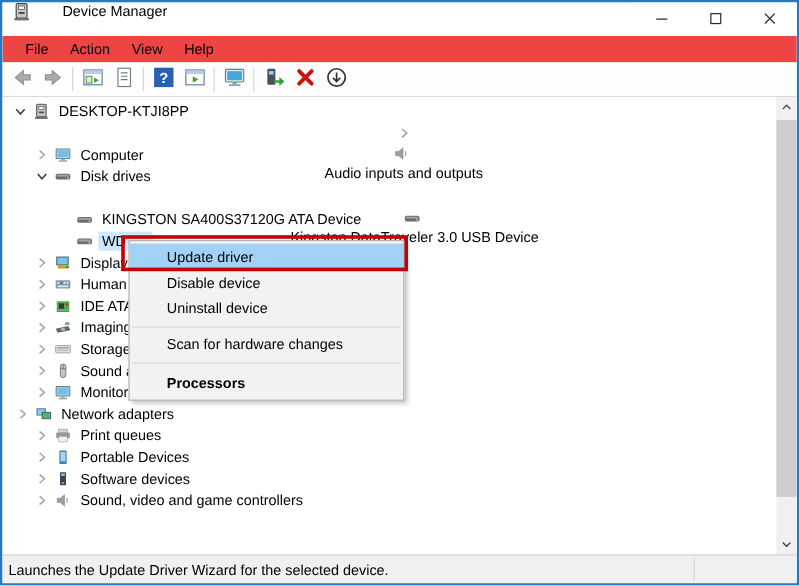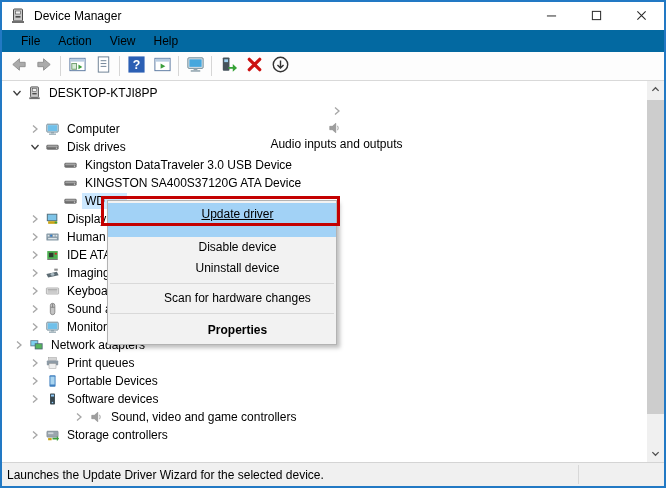--- a/index.html
+++ b/index.html
@@ -4,56 +4,56 @@
 <style>
   :root{
     --border:#2279c4; --menu-hl:#a2d2f6; --ann:#c40000; --tree-sel:#cce8ff;
   }
   *{box-sizing:border-box; margin:0; padding:0;}
   html,body{width:666px;height:488px;background:#fff;}
   body{font-family:"Liberation Sans", sans-serif; font-size:12px; color:#000;}
   .window{position:relative;width:666px;height:488px;border:2px solid var(--border);
     display:flex;flex-direction:column;background:#fff;overflow:hidden;}
   
-  .titlebar{height:28px;display:flex;align-items:center;background:#fff;flex:0 0 auto;}
+  .titlebar{height:28px;display:flex;align-items:flex-start;background:#fff;flex:0 0 auto;gap:18px;}
   .titlebar .appicon{width:16px;height:16px;margin:0 8px 0 8px;flex:0 0 auto;}
   .titlebar .title{font-size:12px;}
   .controls{margin-left:auto;display:flex;height:100%;}
   .ctrl{width:45px;height:100%;display:flex;align-items:center;justify-content:center;background:#fff;border:0;cursor:default;}
   .ctrl svg{width:11px;height:11px;}
   
-  .menubar{height:22px;display:flex;align-items:center;background:#0369a1;padding-left:10px;flex:0 0 auto;}
+  .menubar{height:22px;display:flex;align-items:center;background:#ef4444;padding-left:10px;flex:0 0 auto;}
   .menubar .mitem{padding:2px 9px;font-size:12px;}
   
   .toolbar{height:29px;display:flex;align-items:center;background:#fdfdfd;border-bottom:1px solid #d9d9d9;
     padding-left:3px;flex:0 0 auto;}
   .tb-btn{width:26px;height:24px;display:flex;align-items:center;justify-content:center;border:0;background:transparent;}
   .tb-btn svg{width:19px;height:19px;}
   .tb-sep{width:1px;height:20px;background:#d6d6d6;margin:0 3px;}
   
-  .treewrap{position:relative;flex:1 1 auto;background:#fff;overflow:hidden;text-align:center;}
+  .treewrap{position:relative;flex:1 1 auto;background:#fff;overflow:hidden;}
   .tree{position:absolute;inset:0;right:17px;padding-top:3px;overflow:hidden;}
   .tree-row{height:18px;display:flex;align-items:center;white-space:nowrap;}
   .chev{width:18px;height:18px;display:flex;align-items:center;justify-content:center;flex:0 0 auto;}
   .chev svg{width:10px;height:10px;}
   .ticon{width:16px;height:16px;display:flex;align-items:center;justify-content:center;flex:0 0 auto;margin-right:4px;}
   .ticon svg{width:15px;height:14px;}
   .tlabel{padding:1px 3px;}
   .tlabel.sel{background:var(--tree-sel);padding-right:22px;}
   
   .vscroll{position:absolute;top:0;right:0;bottom:0;width:17px;background:#f0f0f0;}
   .sbtn{position:absolute;left:0;width:17px;height:17px;display:flex;align-items:center;justify-content:center;background:#f0f0f0;}
   .sbtn svg{width:9px;height:9px;}
   .sb-up{top:0;} .sb-down{bottom:0;}
   .sthumb{position:absolute;left:0;top:19px;width:17px;height:314px;background:#cdcdcd;}
   
   .ctxmenu{position:absolute;left:105px;top:119px;width:230px;background:#f2f2f2;
     border:1px solid #b3b3b3;box-shadow:3px 3px 4px rgba(0,0,0,.25);padding:2px 0;z-index:5;}
   .menu-item{height:21px;line-height:21px;padding-left:31px;font-size:12px;}
-  .menu-item.hl{background:var(--menu-hl);height:34px;line-height:23px;text-decoration:underline;}
+  .menu-item.hl{background:var(--menu-hl);height:23px;line-height:23px;}
   .menu-item.bold{font-weight:bold;height:24px;line-height:24px;}
   .menu-sep{height:1px;background:#d9d9d9;margin:4px 2px;}
   .annotation{position:absolute;left:99px;top:115px;width:239px;height:30px;
     border:3px solid var(--ann);z-index:6;pointer-events:none;}
   
   .statusbar{position:relative;height:24px;background:#f0f0f0;border-top:1px solid #d4d4d4;
     display:flex;align-items:center;padding-left:5px;flex:0 0 auto;font-size:12px;}
   .status-div{position:absolute;left:576px;top:2px;bottom:2px;width:1px;background:#d8d8d8;}
 </style>
 </head>
@@ -223,21 +223,21 @@
           </span>
           <span class="ticon">
             <svg viewBox="0 0 16 16">
               <rect x="1" y="5.5" width="14" height="5.5" rx="1.6" fill="#6d6d6d"></rect>
               <rect x="2" y="6.4" width="12" height="1.8" rx=".9" fill="#a3a3a3"></rect>
               <circle cx="12.6" cy="9.3" r=".8" fill="#d6d6d6"></circle>
             </svg>
           </span>
           <span class="tlabel">Disk drives</span>
         </div>
-        <div class="tree-row" style="padding-left: 42px;">
+        <div class="tree-row" style="padding-left: 42px; flex-direction: column;">
           <span class="chev"></span>
           <span class="ticon">
             <svg viewBox="0 0 16 16">
               <rect x="1" y="5.5" width="14" height="5.5" rx="1.6" fill="#6d6d6d"></rect>
               <rect x="2" y="6.4" width="12" height="1.8" rx=".9" fill="#a3a3a3"></rect>
               <circle cx="12.6" cy="9.3" r=".8" fill="#d6d6d6"></circle>
             </svg>
           </span>
           <span class="tlabel">Kingston DataTraveler 3.0 USB Device</span>
         </div>
@@ -334,21 +334,21 @@
               <polyline points="3,1.5 7,5 3,8.5" fill="none" stroke="#a6a6a6" stroke-width="1.3"></polyline>
             </svg>
           </span>
           <span class="ticon">
             <svg viewBox="0 0 16 16">
               <rect x="1" y="4.5" width="14" height="7" rx=".8" fill="#e3e3e3" stroke="#8f8f8f" stroke-width=".7"></rect>
               <rect x="2.5" y="6" width="11" height="1.4" fill="#9e9e9e"></rect>
               <rect x="2.5" y="8.4" width="11" height="1.4" fill="#bdbdbd"></rect>
             </svg>
           </span>
-          <span class="tlabel">Keyboa</span>
+          <span class="tlabel">Storage</span>
         </div>
         <div class="tree-row" style="padding-left: 24px;">
           <span class="chev">
             <svg viewBox="0 0 10 10">
               <polyline points="3,1.5 7,5 3,8.5" fill="none" stroke="#a6a6a6" stroke-width="1.3"></polyline>
             </svg>
           </span>
           <span class="ticon">
             <svg viewBox="0 0 16 16">
               <rect x="5.5" y="1.5" width="5.2" height="13" rx="2.6" fill="#c4c4c4" stroke="#6f6f6f" stroke-width=".8"></rect>
@@ -427,49 +427,33 @@
           </span>
           <span class="ticon">
             <svg viewBox="0 0 16 16">
               <rect x="5.2" y="1.8" width="5.6" height="12.4" rx=".8" fill="#37474f"></rect>
               <rect x="6.3" y="3" width="3.4" height="2.2" fill="#90caf9"></rect>
               <circle cx="8" cy="12" r=".9" fill="#90caf9"></circle>
             </svg>
           </span>
           <span class="tlabel">Software devices</span>
         </div>
-        <div class="tree-row" style="padding-left: 24px; margin-left: 44px;">
+        <div class="tree-row" style="padding-left: 24px;">
           <span class="chev">
             <svg viewBox="0 0 10 10">
               <polyline points="3,1.5 7,5 3,8.5" fill="none" stroke="#a6a6a6" stroke-width="1.3"></polyline>
             </svg>
           </span>
           <span class="ticon">
             <svg viewBox="0 0 16 16">
               <polygon points="2.5,6 5.5,6 9.5,2.5 9.5,13.5 5.5,10 2.5,10" fill="#9e9e9e" stroke="#7a7a7a" stroke-width=".5"></polygon>
               <path d="M11.5 5.5 Q13 8 11.5 10.5" fill="none" stroke="#9e9e9e" stroke-width="1.1"></path>
             </svg>
           </span>
           <span class="tlabel">Sound, video and game controllers</span>
-        </div>
-        <div class="tree-row" style="padding-left: 24px;">
-          <span class="chev">
-            <svg viewBox="0 0 10 10">
-              <polyline points="3,1.5 7,5 3,8.5" fill="none" stroke="#a6a6a6" stroke-width="1.3"></polyline>
-            </svg>
-          </span>
-          <span class="ticon">
-            <svg viewBox="0 0 16 16">
-              <rect x="1.5" y="3.5" width="13" height="7" rx="1" fill="#9aa5ad" stroke="#6f7a82" stroke-width=".5"></rect>
-              <rect x="3" y="5" width="6" height="2" fill="#cfd6da"></rect>
-              <polygon points="8,11 13,11 13,9 15.5,12 13,15 13,13 8,13" fill="#3c9e3c"></polygon>
-              <rect x="3" y="11.5" width="4" height="2.5" fill="#c8a415"></rect>
-            </svg>
-          </span>
-          <span class="tlabel">Storage controllers</span>
         </div>
       </div>
 
     <div class="vscroll">
       <div class="sbtn sb-up" id="sb-up">
           <svg viewBox="0 0 10 10">
             <polyline points="1.5,6.5 5,3 8.5,6.5" fill="none" stroke="#505050" stroke-width="1.4"></polyline>
           </svg>
         </div>
       <div class="sthumb"></div>
@@ -480,21 +464,21 @@
         </div>
     </div>
 
     <div class="ctxmenu" id="ctxmenu">
         <div class="menu-item hl">Update driver</div>
         <div class="menu-item">Disable device</div>
         <div class="menu-item">Uninstall device</div>
         <div class="menu-sep"></div>
         <div class="menu-item">Scan for hardware changes</div>
         <div class="menu-sep"></div>
-        <div class="menu-item bold">Properties</div>
+        <div class="menu-item bold">Processors</div>
       </div>
     <div class="annotation"></div>
   </div>
 
   <div class="statusbar">
     <span>Launches the Update Driver Wizard for the selected device.</span>
     <div class="status-div"></div>
   </div>
 
 </div>

